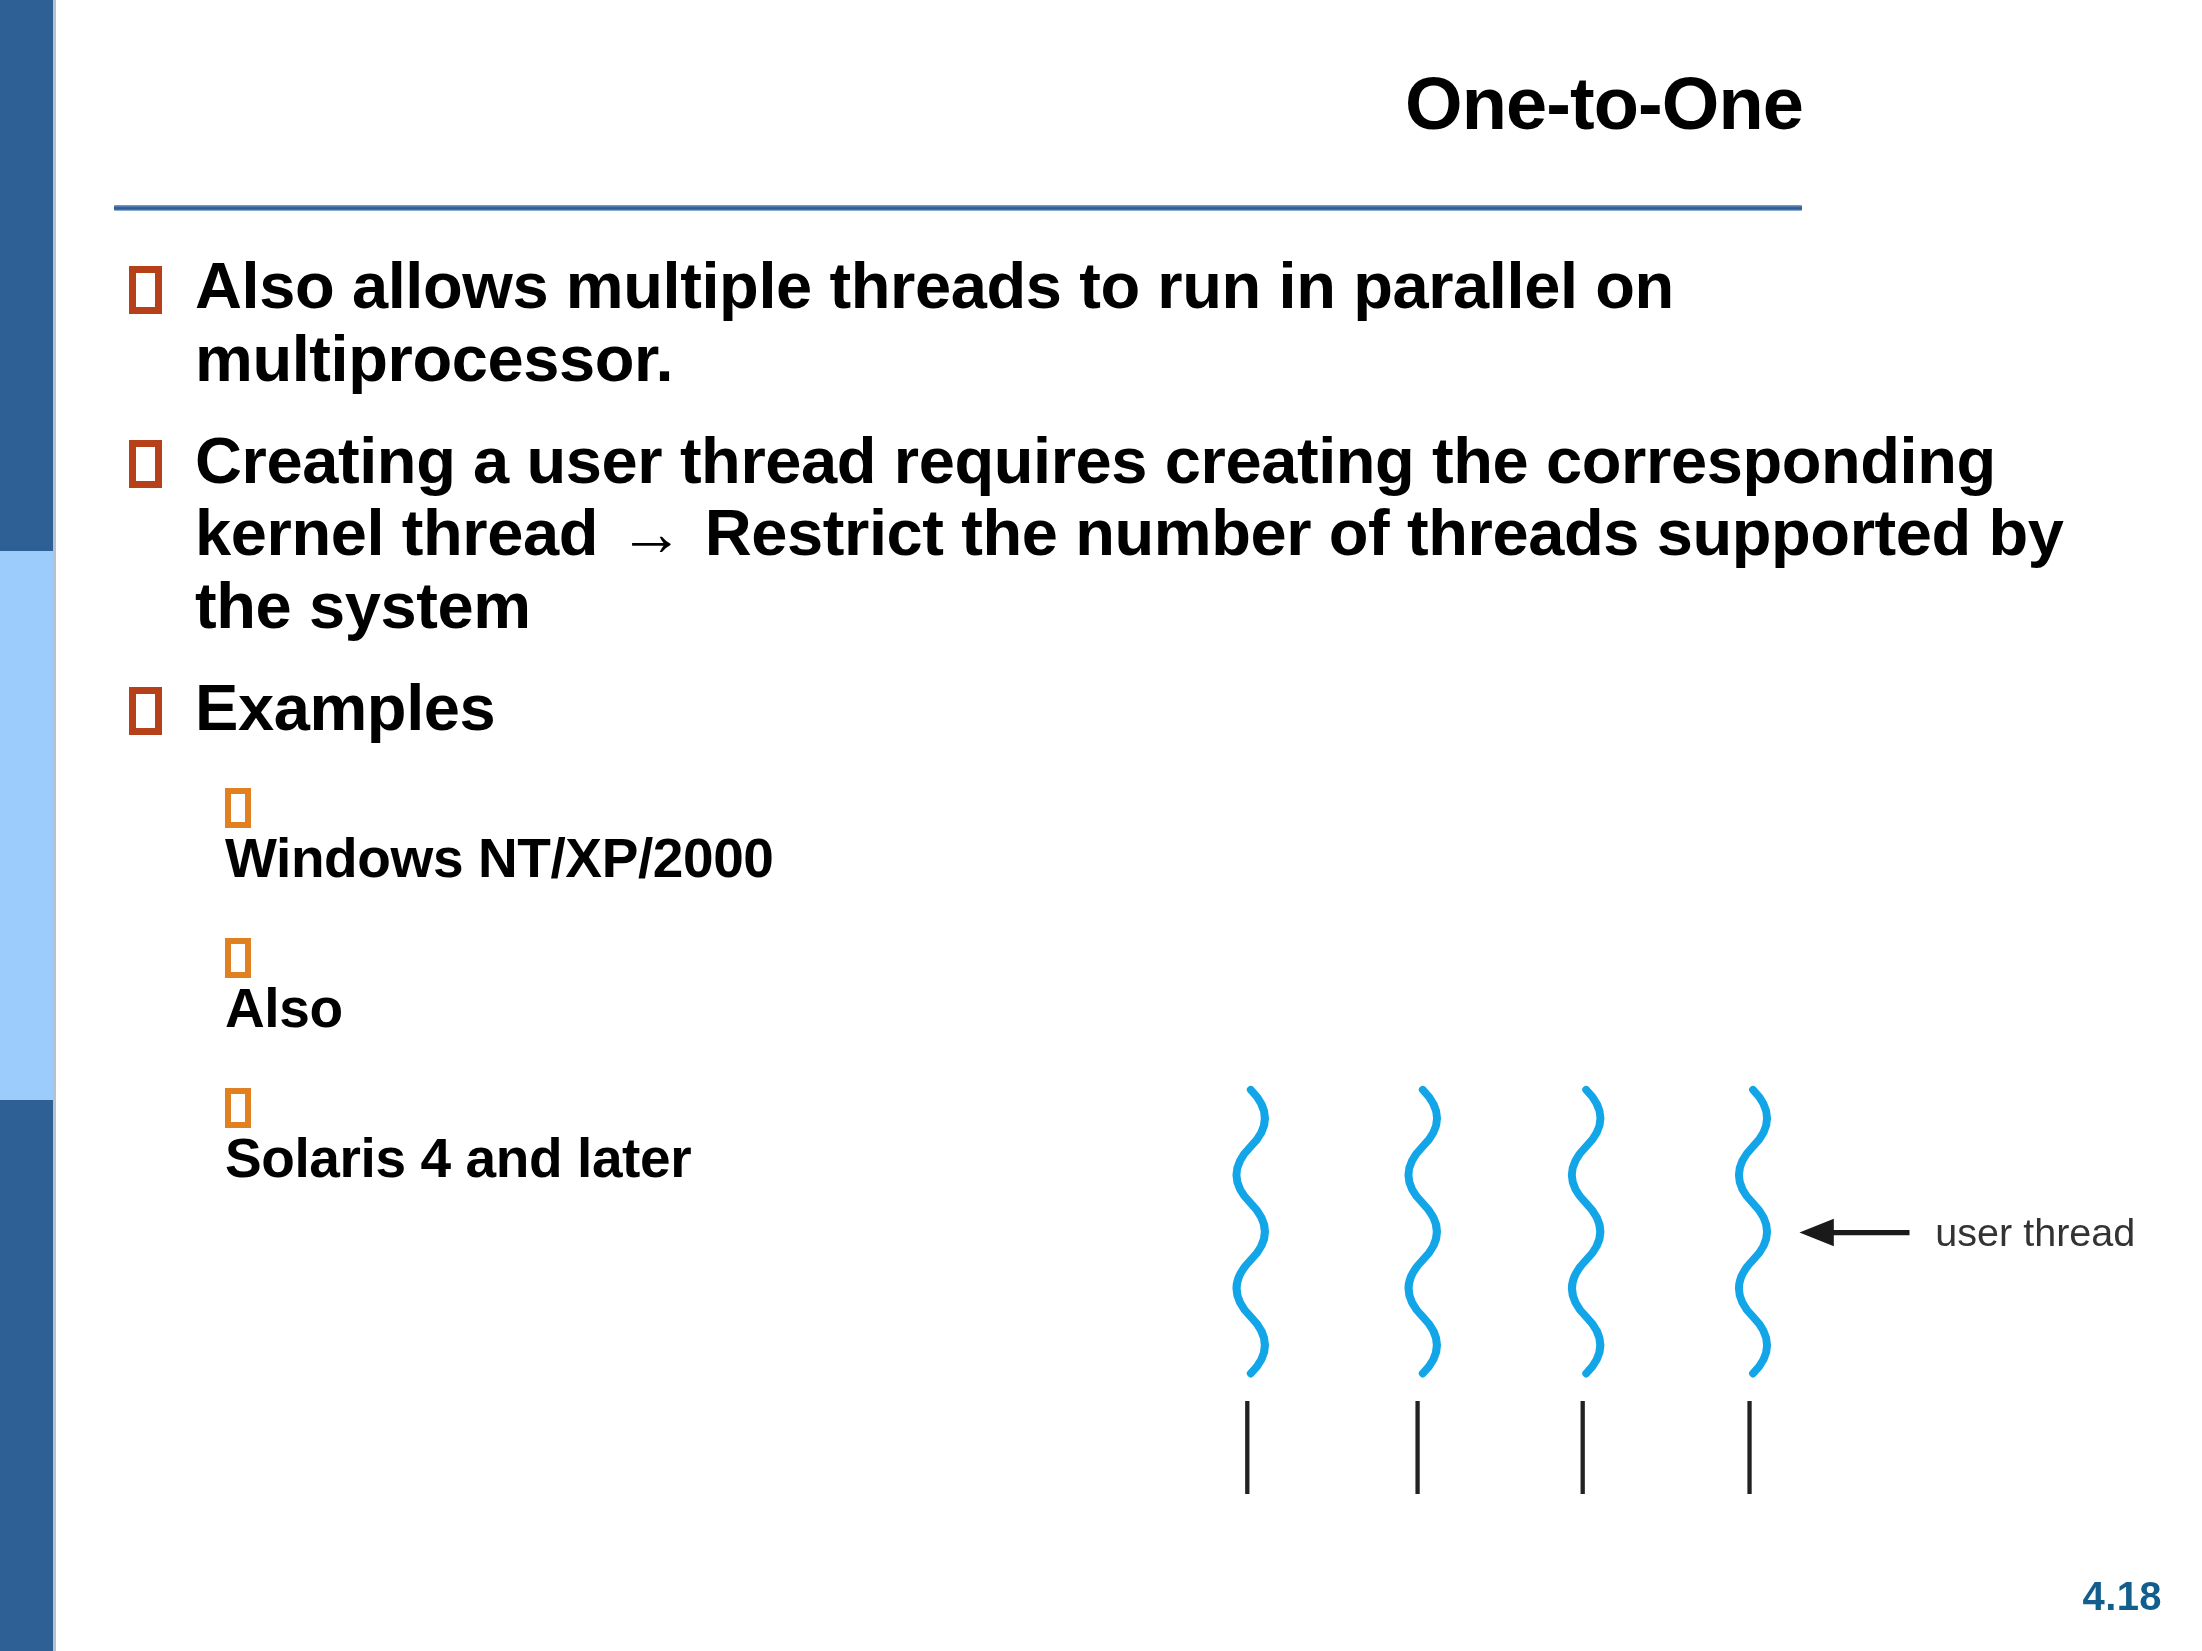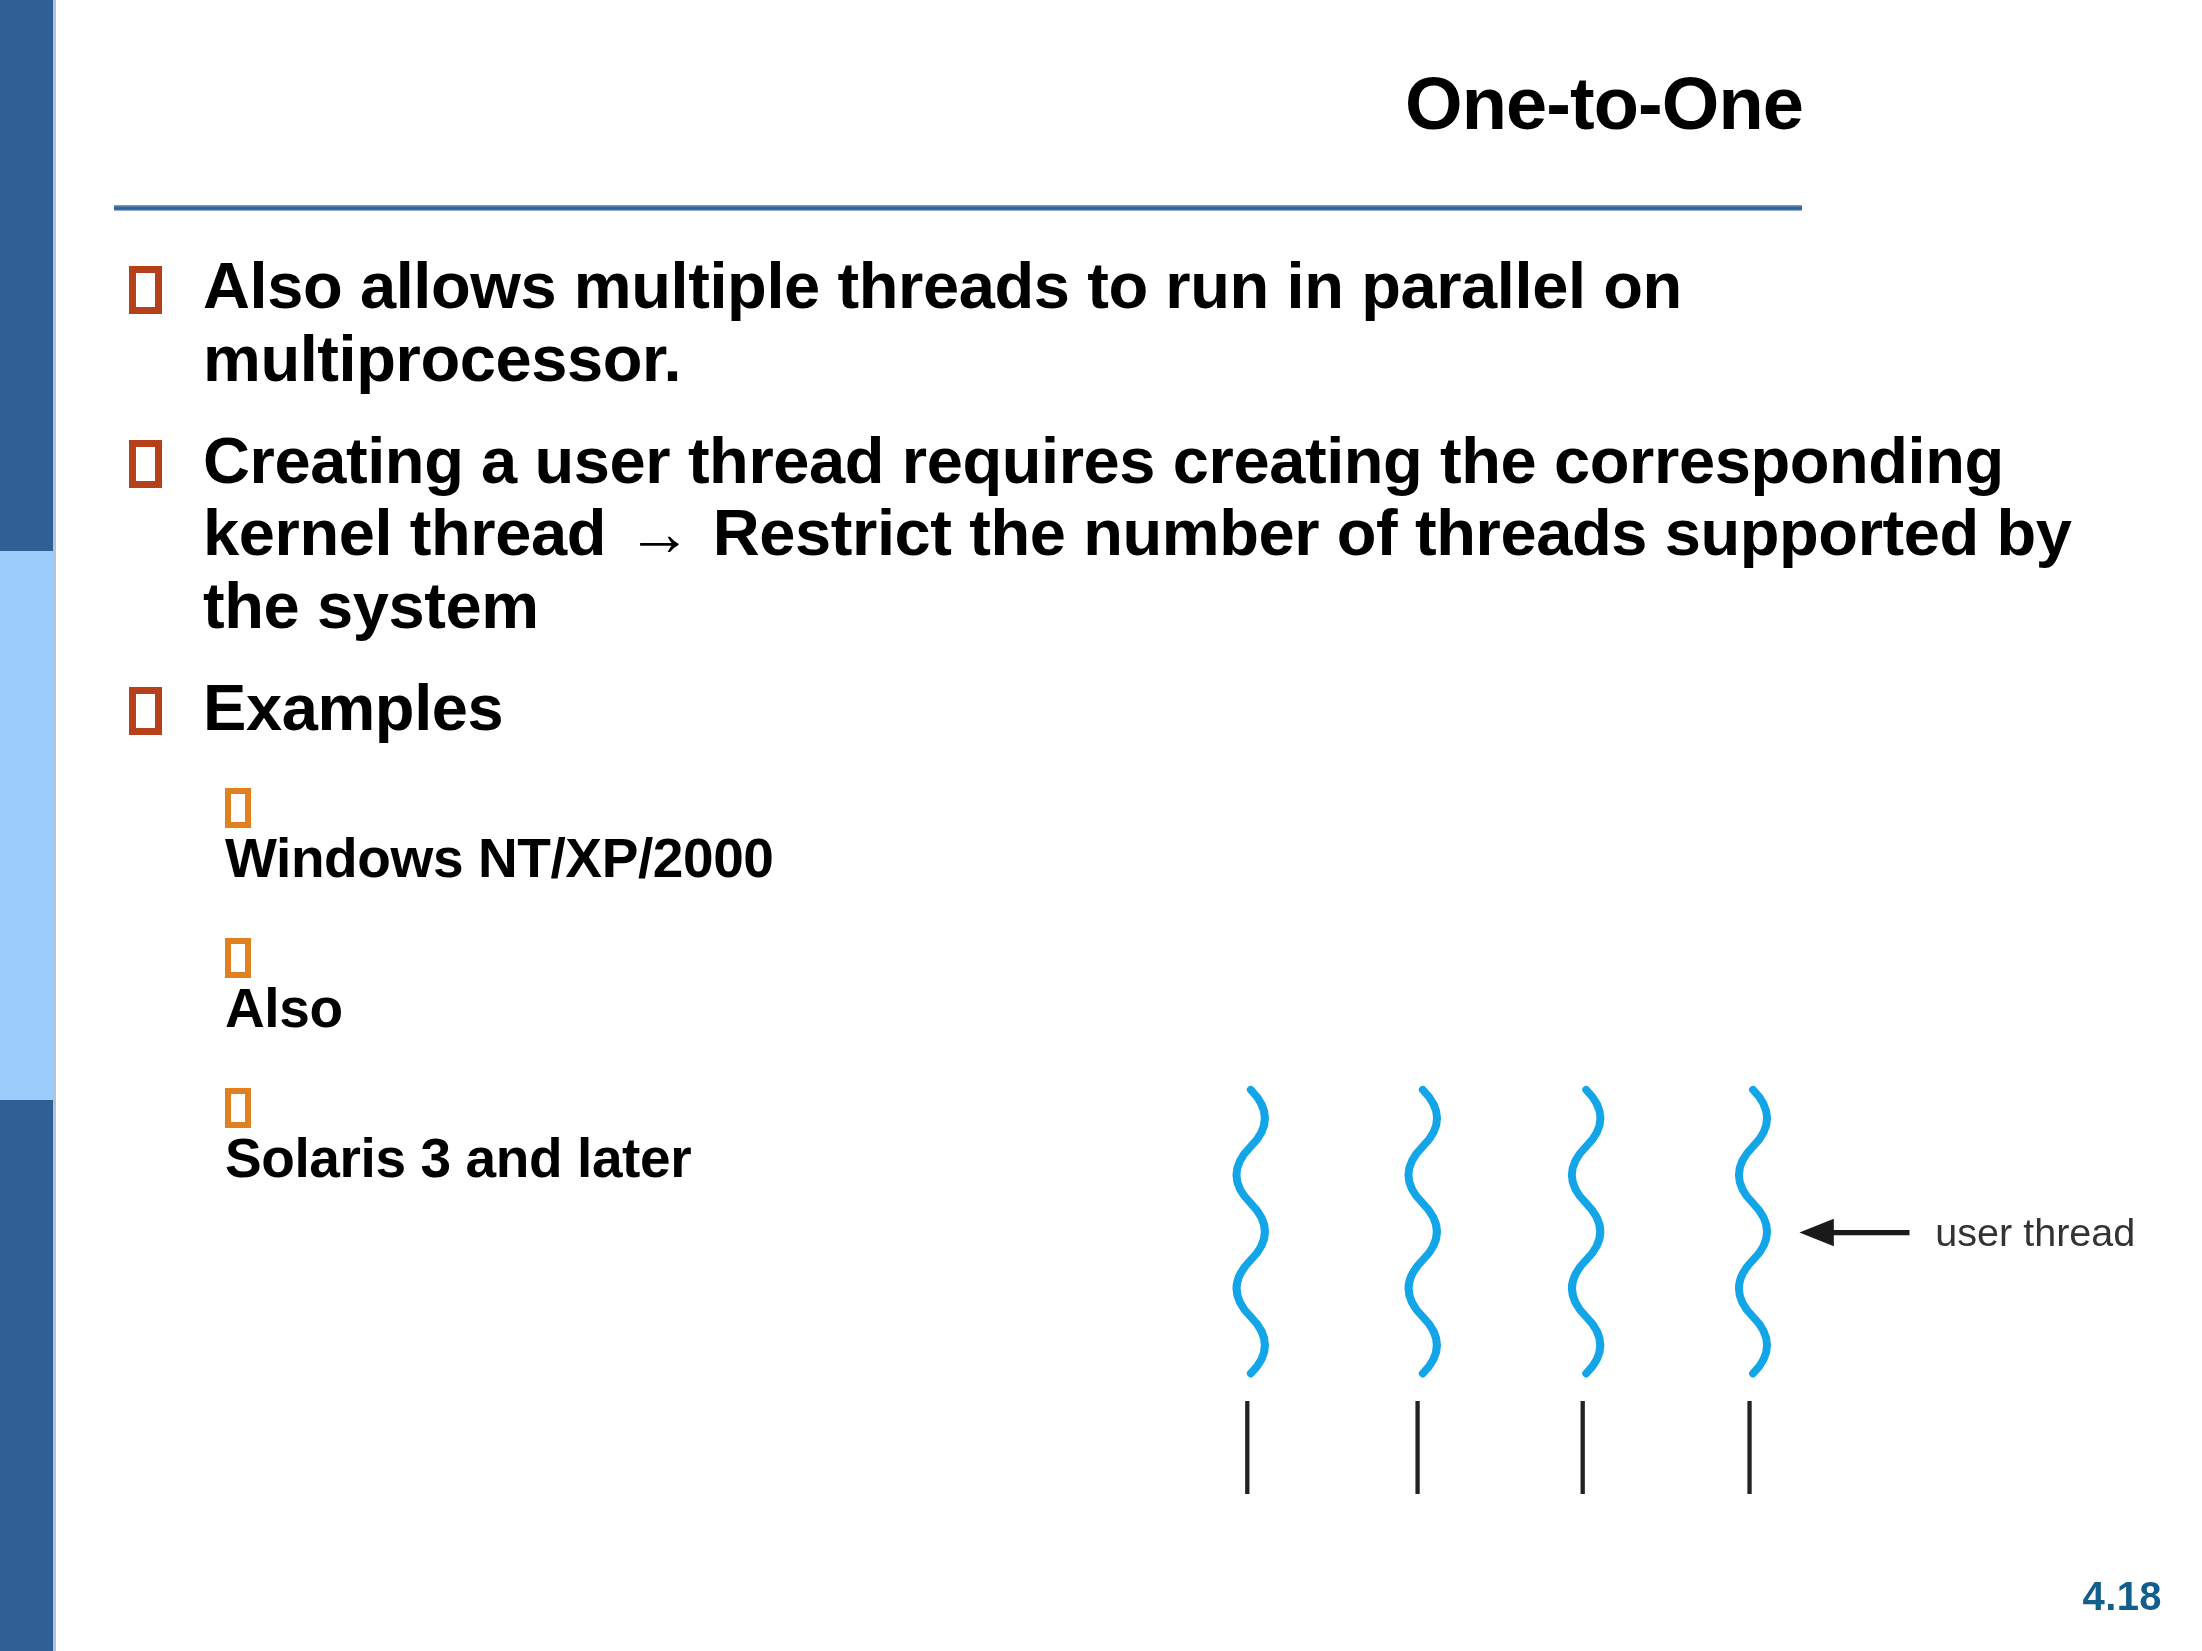--- a/index.html
+++ b/index.html
@@ -73,21 +73,21 @@
     position: absolute;
     left: 129px;
     top: 250px;
     width: 2013px;
   }
 
   .bullet-row {
     display: flex;
     align-items: flex-start;
   }
-  .bullet-l1 { margin-bottom: 29px; gap: 8px; }
+  .bullet-l1 { margin-bottom: 29px; }
 
   .marker {
     flex: 0 0 auto;
     display: inline-block;
     box-sizing: border-box;
   }
   
   .marker-l1 {
     width: 33px;
     height: 48px;
@@ -188,21 +188,21 @@
       <div class="bullet-row bullet-l2">
         <span class="marker marker-l2"></span>
         <span class="bullet-text-l2">Windows NT/XP/2000</span>
       </div>
       <div class="bullet-row bullet-l2">
         <span class="marker marker-l2"></span>
         <span class="bullet-text-l2">Also</span>
       </div>
       <div class="bullet-row bullet-l2">
         <span class="marker marker-l2"></span>
-        <span class="bullet-text-l2">Solaris 3 and later</span>
+        <span class="bullet-text-l2">Solaris 4 and later</span>
       </div>
     </div>
 
   </div>
 
   <div class="diagram">
     <svg width="972" height="430" viewBox="0 0 1130 500" xmlns="http://www.w3.org/2000/svg">
 
       <g fill="none" stroke="#12A5E8" stroke-width="9" stroke-linecap="round">
         <path d="M 74 30 C 96 52, 96 74, 74 96 C 52 118, 52 140, 74 162 C 96 184, 96 206, 74 228 C 52 250, 52 272, 74 294 C 96 316, 96 338, 74 360" stroke="#12A5E8"></path>

